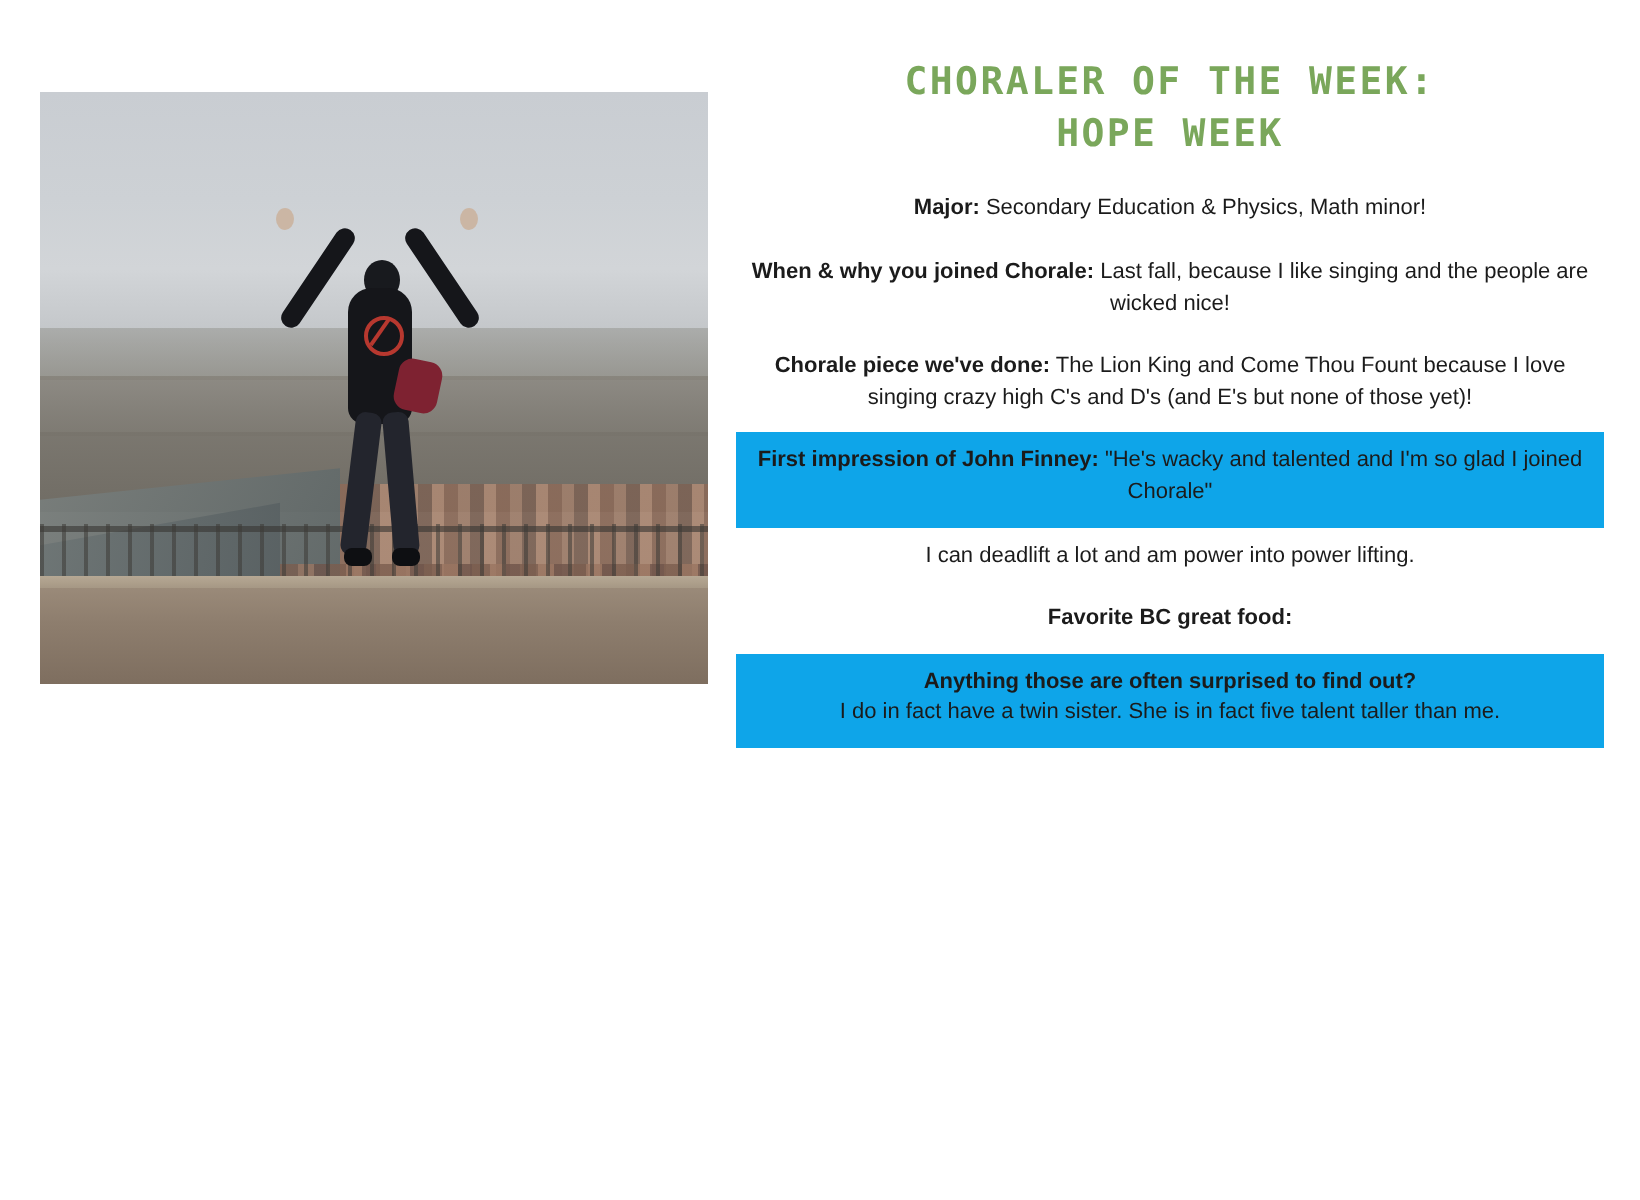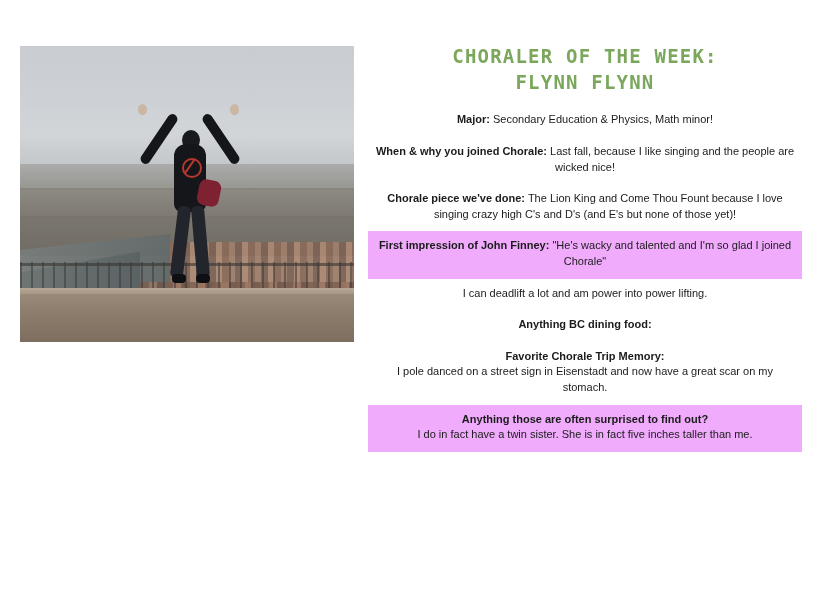--- a/index.html
+++ b/index.html
@@ -231,21 +231,21 @@
     width: 2px;
     height: 16px;
     background: #b7382f;
     transform: rotate(35deg);
   }
 
   
   .info {
     position: absolute;
     left: 368px;
-    top: 36px;
+    top: 21px;
     width: 434px;
   }
   .title {
     color: #7aa75b;
     font-family: "DejaVu Sans Mono", monospace;
     font-weight: bold;
     font-size: 19px;
     letter-spacing: 1.2px;
     text-align: center;
     line-height: 1.35;
@@ -253,21 +253,21 @@
     padding-top: 8px;
   }
   .qa {
     text-align: center;
     font-size: 11px;
     line-height: 1.42;
     color: #1b1b1b;
     padding: 7px 6px 9px 6px;
   }
   .qa.alt {
-    background: #f0abfc;
+    background: #0ea5e9;
   }
   .qa b {
     font-weight: bold;
   }
   .qa .q-block {
     display: block;
   }
 </style>
 </head>
 <body>
@@ -300,27 +300,26 @@
         <div class="leg leg-r"></div>
         <div class="shoe shoe-l"></div>
         <div class="shoe shoe-r"></div>
       </div>
     </div>
   </div>
 
   <div class="info">
     <div class="title">
       <span>CHORALER OF THE WEEK:</span><br>
-      <span>FLYNN FLYNN</span>
+      <span>HOPE WEEK</span>
     </div>
     <div id="entries">
         <div class="qa"><b>Major:</b><span> Secondary Education &amp; Physics, Math minor!</span></div>
         <div class="qa"><b>When &amp; why you joined Chorale:</b><span> Last fall, because I like singing and the people are wicked nice!</span></div>
         <div class="qa"><b>Chorale piece we've done:</b><span> The Lion King and Come Thou Fount because I love singing crazy high C's and D's (and E's but none of those yet)!</span></div>
         <div class="qa alt"><b>First impression of John Finney:</b><span> "He's wacky and talented and I'm so glad I joined Chorale"</span></div>
         <div class="qa"><span>I can deadlift a lot and am power into power lifting.</span></div>
-        <div class="qa"><span class="q-block"><b>Anything BC dining food:</b></span></div>
-        <div class="qa"><span class="q-block"><b>Favorite Chorale Trip Memory:</b></span><span>I pole danced on a street sign in Eisenstadt and now have a great scar on my stomach.</span></div>
-        <div class="qa alt"><span class="q-block"><b>Anything those are often surprised to find out?</b></span><span>I do in fact have a twin sister. She is in fact five inches taller than me.</span></div>
+        <div class="qa"><span class="q-block"><b>Favorite BC great food:</b></span></div>
+        <div class="qa alt"><span class="q-block"><b>Anything those are often surprised to find out?</b></span><span>I do in fact have a twin sister. She is in fact five talent taller than me.</span></div>
       </div>
   </div>
 
 </div>
 
 </body></html>

